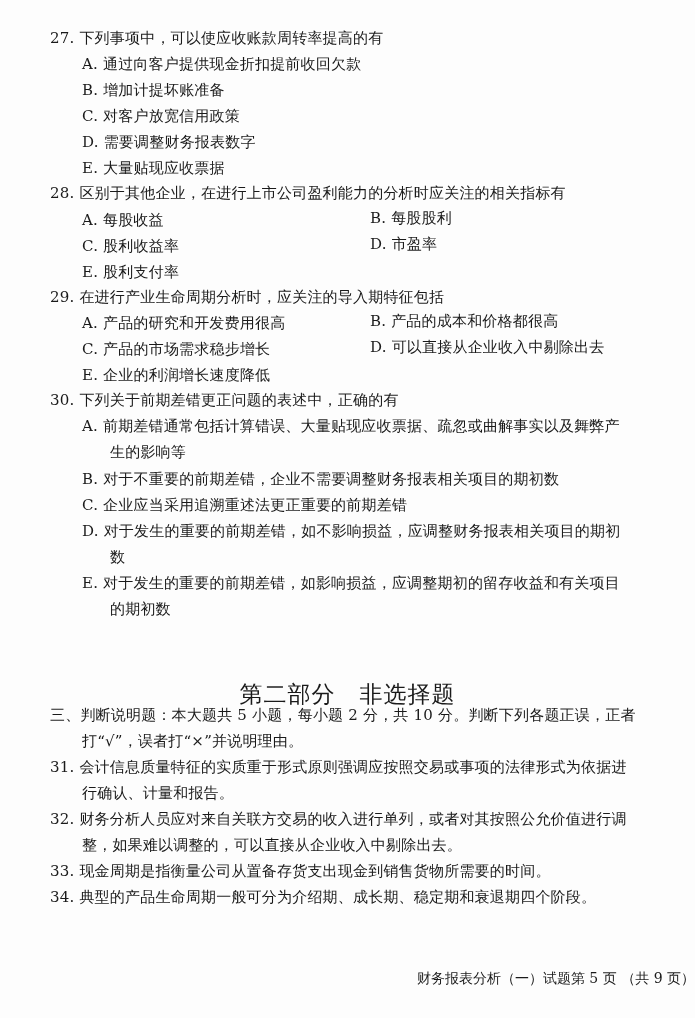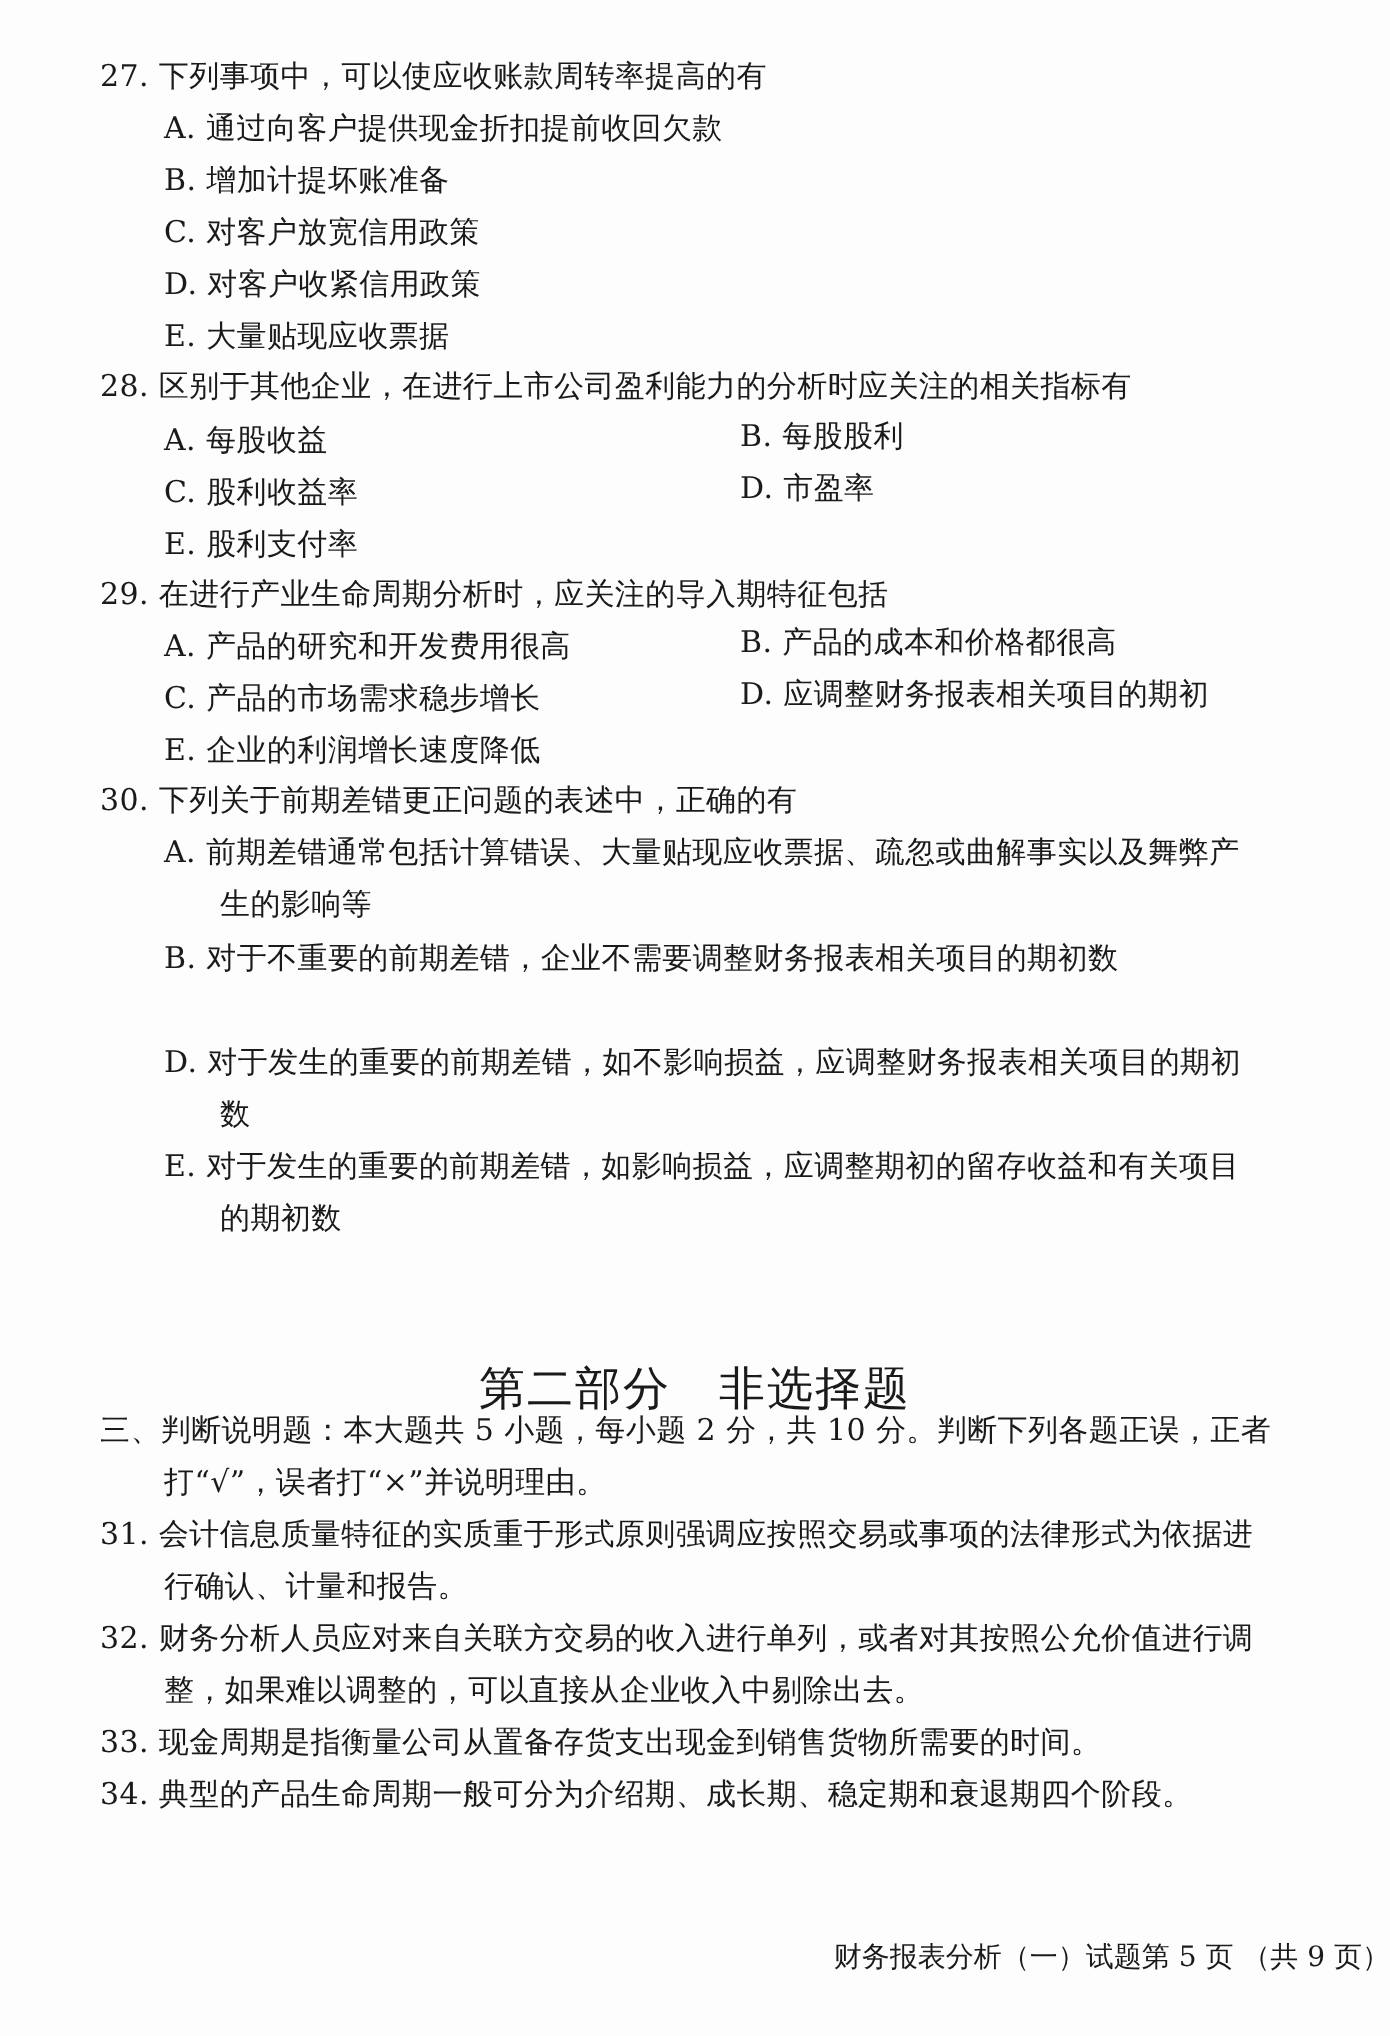--- a/index.html
+++ b/index.html
@@ -22,41 +22,42 @@
 </style>
 </head>
 <body>
 
 <div class="page">
 
   <div class="line q" style="top:28px">27. 下列事项中，可以使应收账款周转率提高的有</div>
   <div class="line opt" style="top:54px">A. 通过向客户提供现金折扣提前收回欠款</div>
   <div class="line opt" style="top:80px">B. 增加计提坏账准备</div>
   <div class="line opt" style="top:106px">C. 对客户放宽信用政策</div>
-  <div class="line opt" style="top:132px">D. 对客户收紧信用政策</div>
+  <div class="line opt" style="top:132px">D. 需要调整财务报表数字</div>
   <div class="line opt" style="top:158px">E. 大量贴现应收票据</div>
 
   <div class="line q" style="top:183px">28. 区别于其他企业，在进行上市公司盈利能力的分析时应关注的相关指标有</div>
   <div class="line opt" style="top:210px">A. 每股收益</div>
   <div class="line opt2" style="top:208px">B. 每股股利</div>
   <div class="line opt" style="top:236px">C. 股利收益率</div>
   <div class="line opt2" style="top:234px">D. 市盈率</div>
   <div class="line opt" style="top:262px">E. 股利支付率</div>
 
   <div class="line q" style="top:287px">29. 在进行产业生命周期分析时，应关注的导入期特征包括</div>
   <div class="line opt" style="top:313px">A. 产品的研究和开发费用很高</div>
   <div class="line opt2" style="top:311px">B. 产品的成本和价格都很高</div>
   <div class="line opt" style="top:339px">C. 产品的市场需求稳步增长</div>
-  <div class="line opt2" style="top:337px">D. 应调整财务报表相关项目的期初</div>
+  <div class="line opt2" style="top:337px">D. 可以直接从企业收入中剔除出去</div>
   <div class="line opt" style="top:365px">E. 企业的利润增长速度降低</div>
 
   <div class="line q" style="top:390px">30. 下列关于前期差错更正问题的表述中，正确的有</div>
   <div class="line opt" style="top:416px">A. 前期差错通常包括计算错误、大量贴现应收票据、疏忽或曲解事实以及舞弊产</div>
   <div class="line cont" style="top:442px">生的影响等</div>
   <div class="line opt" style="top:469px">B. 对于不重要的前期差错，企业不需要调整财务报表相关项目的期初数</div>
+  <div class="line opt" style="top:495px">C. 企业应当采用追溯重述法更正重要的前期差错</div>
   <div class="line opt" style="top:521px">D. 对于发生的重要的前期差错，如不影响损益，应调整财务报表相关项目的期初</div>
   <div class="line cont" style="top:547px">数</div>
   <div class="line opt" style="top:573px">E. 对于发生的重要的前期差错，如影响损益，应调整期初的留存收益和有关项目</div>
   <div class="line cont" style="top:599px">的期初数</div>
 
   <div class="title">第二部分　非选择题</div>
 
   <div class="line q" style="top:705px">三、判断说明题：本大题共 5 小题，每小题 2 分，共 10 分。判断下列各题正误，正者</div>
   <div class="line cont" style="top:731px; left:82px">打“√”，误者打“×”并说明理由。</div>
 

